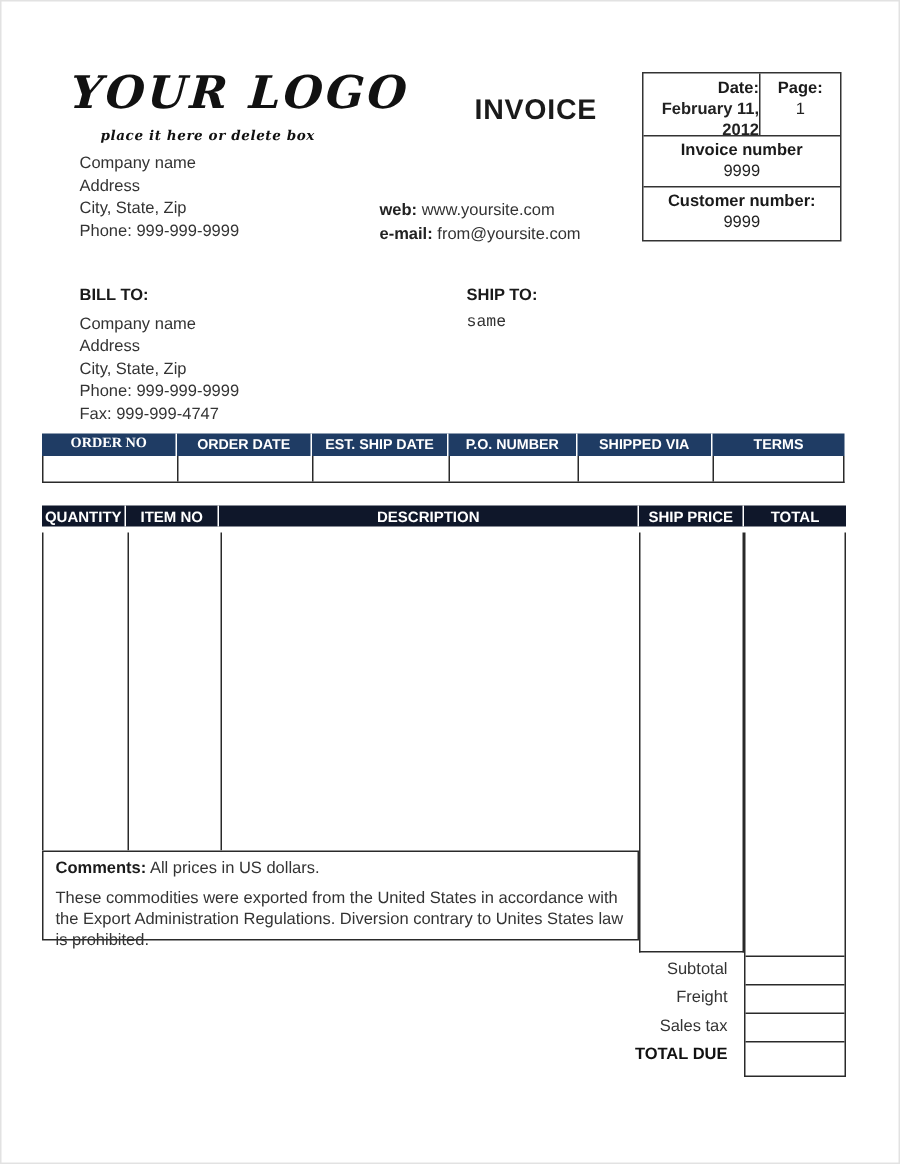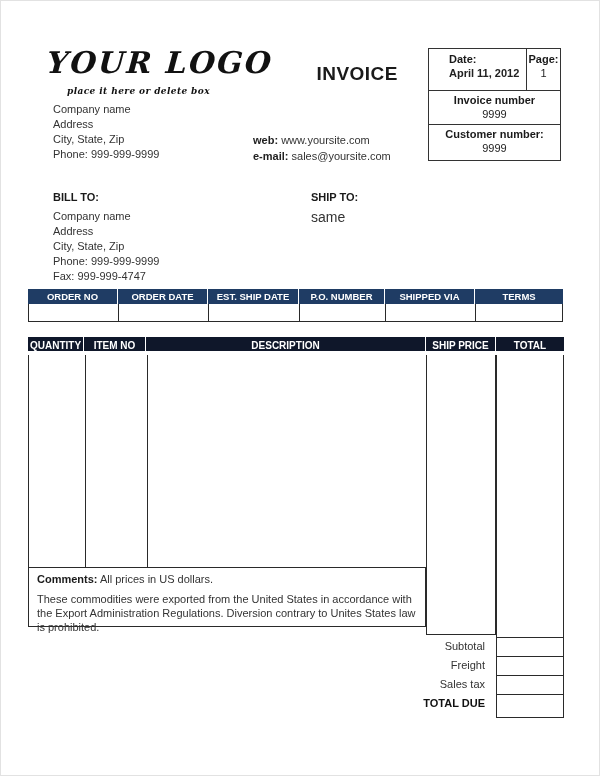--- a/index.html
+++ b/index.html
@@ -29,47 +29,47 @@
   .company-block { left: 52px; top: 101px; font-size: 11px; line-height: 15px; color: #333; }
   .invoice-title {
     left: 252px; top: 62px; width: 145px; text-align: right;
     font-size: 19px; font-weight: bold; letter-spacing: 0.5px; color: #1a1a1a;
   }
   .contact-block { left: 252px; top: 132px; font-size: 11px; line-height: 15.5px; color: #333; }
   .contact-block b { color: #222; }
 
   .info-box { left: 427px; top: 47px; width: 133px; height: 113px; border: 1px solid #333; background: #fff; }
   .info-row1 { display: flex; height: 42px; border-bottom: 1px solid #333; }
-  .info-date-cell { width: 78px; border-right: 1px solid #333; text-align: left; padding-top: 3px; margin-left: 20px; }
+  .info-date-cell { width: 78px; border-right: 1px solid #333; text-align: right; padding-top: 3px; }
   .info-page-cell { flex: 1; text-align: center; padding-top: 3px; }
   .info-row { height: 34px; text-align: center; padding-top: 2px; }
   .info-row.mid { border-bottom: 1px solid #333; }
   .info-label { font-size: 11px; font-weight: bold; color: #1a1a1a; line-height: 14px; }
   .info-value { font-size: 11px; color: #222; line-height: 14px; }
   .info-date-cell .info-value { font-weight: bold; }
 
   
   .section-label { font-size: 11px; font-weight: bold; color: #1a1a1a; }
   .billto-label { left: 52px; top: 190px; }
   .billto-lines { left: 52px; top: 208px; font-size: 11px; line-height: 15px; color: #333; }
   .shipto-label { left: 310px; top: 190px; }
-  .shipto-value { left: 310px; top: 208px; font-size: 14px; color: #333; }
+  .shipto-value { left: 310px; top: 208px; font-size: 11px; color: #333; font-family: Liberation Mono, monospace; }
 
   
   .order-table { left: 27px; top: 288px; width: 535px; }
   .order-head { display: flex; height: 15px; background: #1f3c64; }
   .order-head .cell {
     color: #fff; font-size: 9.5px; font-weight: bold; text-align: center;
     line-height: 15px; border-right: 1px solid #fff; overflow: hidden; white-space: nowrap;
   }
   .order-head .cell:last-child { border-right: none; }
   .order-body { display: flex; height: 18px; border: 1px solid #2a2a2a; border-top: none; background: #fff; }
   .order-body .cell { border-right: 1px solid #2a2a2a; height: 100%; }
   .order-body .cell:last-child { border-right: none; }
-  .ow0 { width: 90px; } .ow1 { width: 90px; } .ow2 { width: 91px; }
+  .ow0 { width: 90px; font-family: Liberation Serif, serif; } .ow1 { width: 90px; } .ow2 { width: 91px; }
   .ow3 { width: 86px; } .ow4 { width: 90px; } .ow5 { flex: 1; }
 
   
   .items-area { left: 27px; top: 336px; width: 536px; height: 381px; }
   .items-head { display: flex; height: 14px; background: #0f172a; }
   .items-head .cell {
     color: #fff; font-size: 10px; font-weight: bold; text-align: center;
     line-height: 18px; border-right: 1px solid #fff; overflow: hidden; white-space: nowrap;
   }
   .items-head .cell:last-child { border-right: none; }
@@ -118,28 +118,28 @@
     <div>Company name</div>
     <div>Address</div>
     <div>City, State, Zip</div>
     <div>Phone: 999-999-9999</div>
   </div>
 
   <div class="abs invoice-title">INVOICE</div>
 
   <div class="abs contact-block">
     <div><b>web:</b> <span>www.yoursite.com</span></div>
-    <div><b>e-mail:</b> <span>sales@yoursite.com</span></div>
+    <div><b>e-mail:</b> <span>from@yoursite.com</span></div>
   </div>
 
   <div class="abs info-box">
     <div class="info-row1">
       <div class="info-date-cell">
         <div class="info-label">Date:</div>
-        <div class="info-value">April 11, 2012</div>
+        <div class="info-value">February 11, 2012</div>
       </div>
       <div class="info-page-cell">
         <div class="info-label">Page:</div>
         <div class="info-value">1</div>
       </div>
     </div>
     <div class="info-row mid">
       <div class="info-label">Invoice number</div>
       <div class="info-value">9999</div>
     </div>

